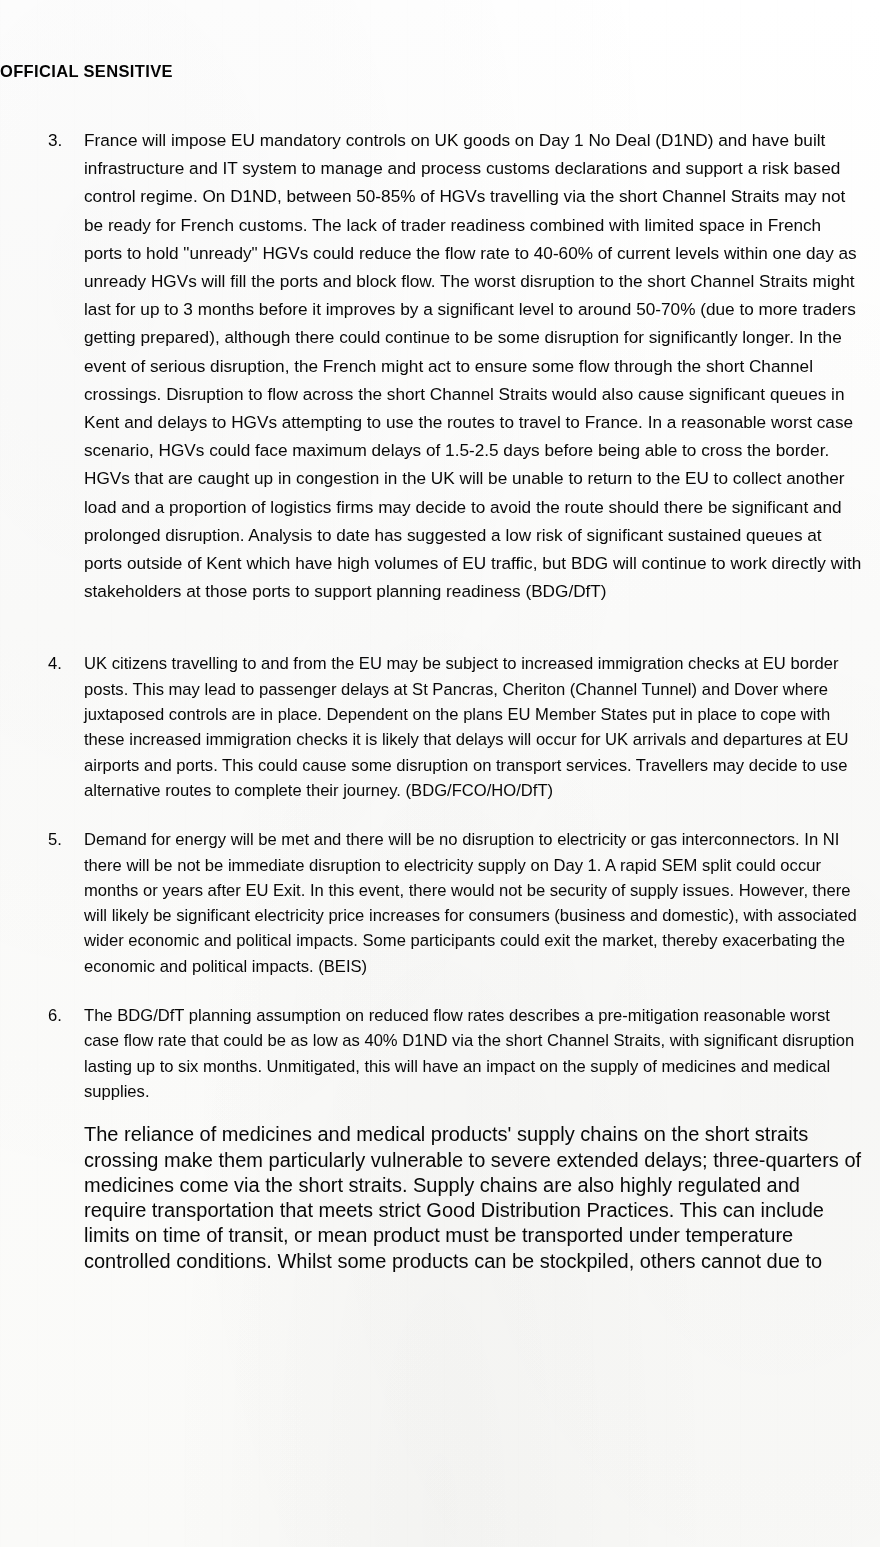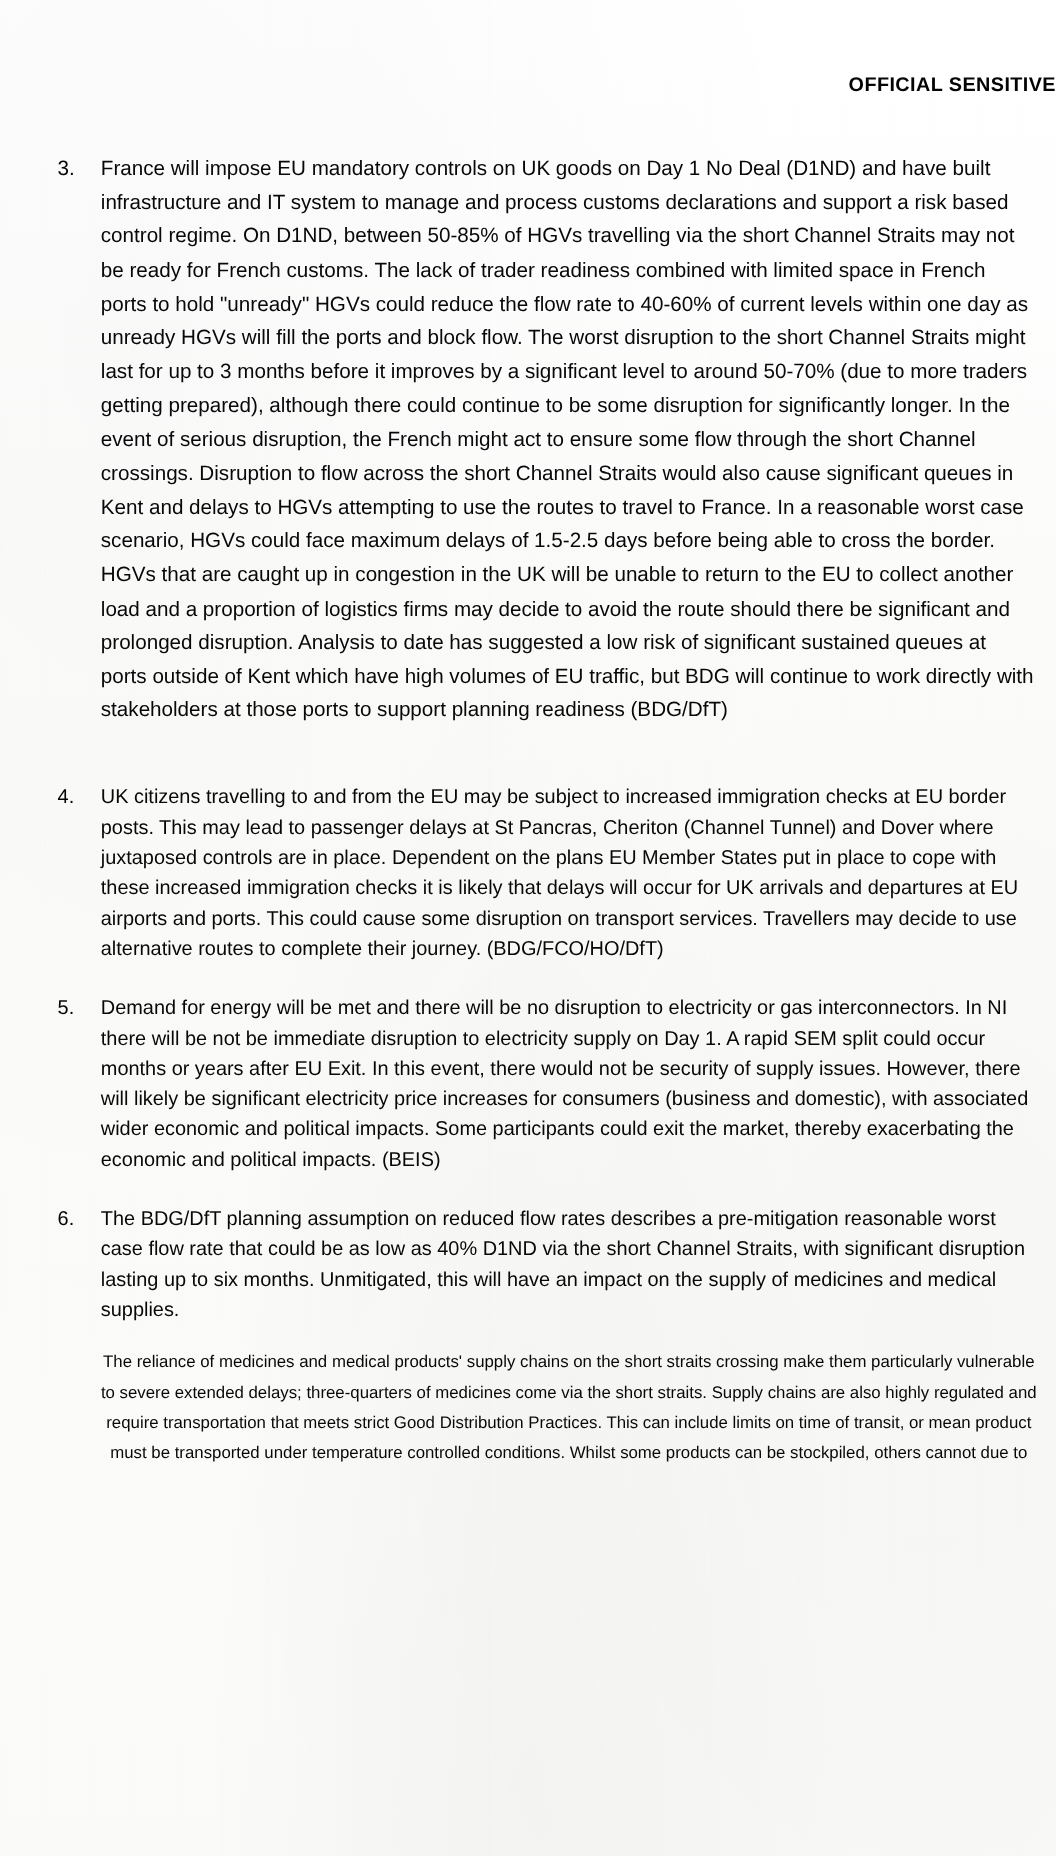--- a/index.html
+++ b/index.html
@@ -40,21 +40,21 @@
       rgba(0,0,0,0) 1px,
       rgba(0,0,0,0) 37px
     );
   }
 
   .classification {
     position: absolute;
     top: 62px;
     left: 0;
     right: 0;
-    text-align: right;
+    text-align: left;
     font-size: 16.5px;
     font-weight: 700;
     letter-spacing: 0.35px;
     color: #111111;
   }
 
   .body-col {
     position: absolute;
     top: 126px;
     left: 44px;
@@ -95,23 +95,22 @@
   }
   .clause.tight .clause-num { font-size: 16.6px; }
 
   .gap-lg { height: 46px; }
   .gap-md { height: 24px; }
   .gap-sm { height: 18px; }
 
   
   .continuation {
     padding-left: 40px;
-    font-size: 14px;
+    font-size: 20px;
     line-height: 25.3px;
-    text-align: center;
   }
   .continuation p { margin: 0; color: #151515; }
 
   
   .ink {
     filter: blur(0.17px) contrast(1.12);
     -webkit-font-smoothing: antialiased;
   }
 </style>
 </head>

